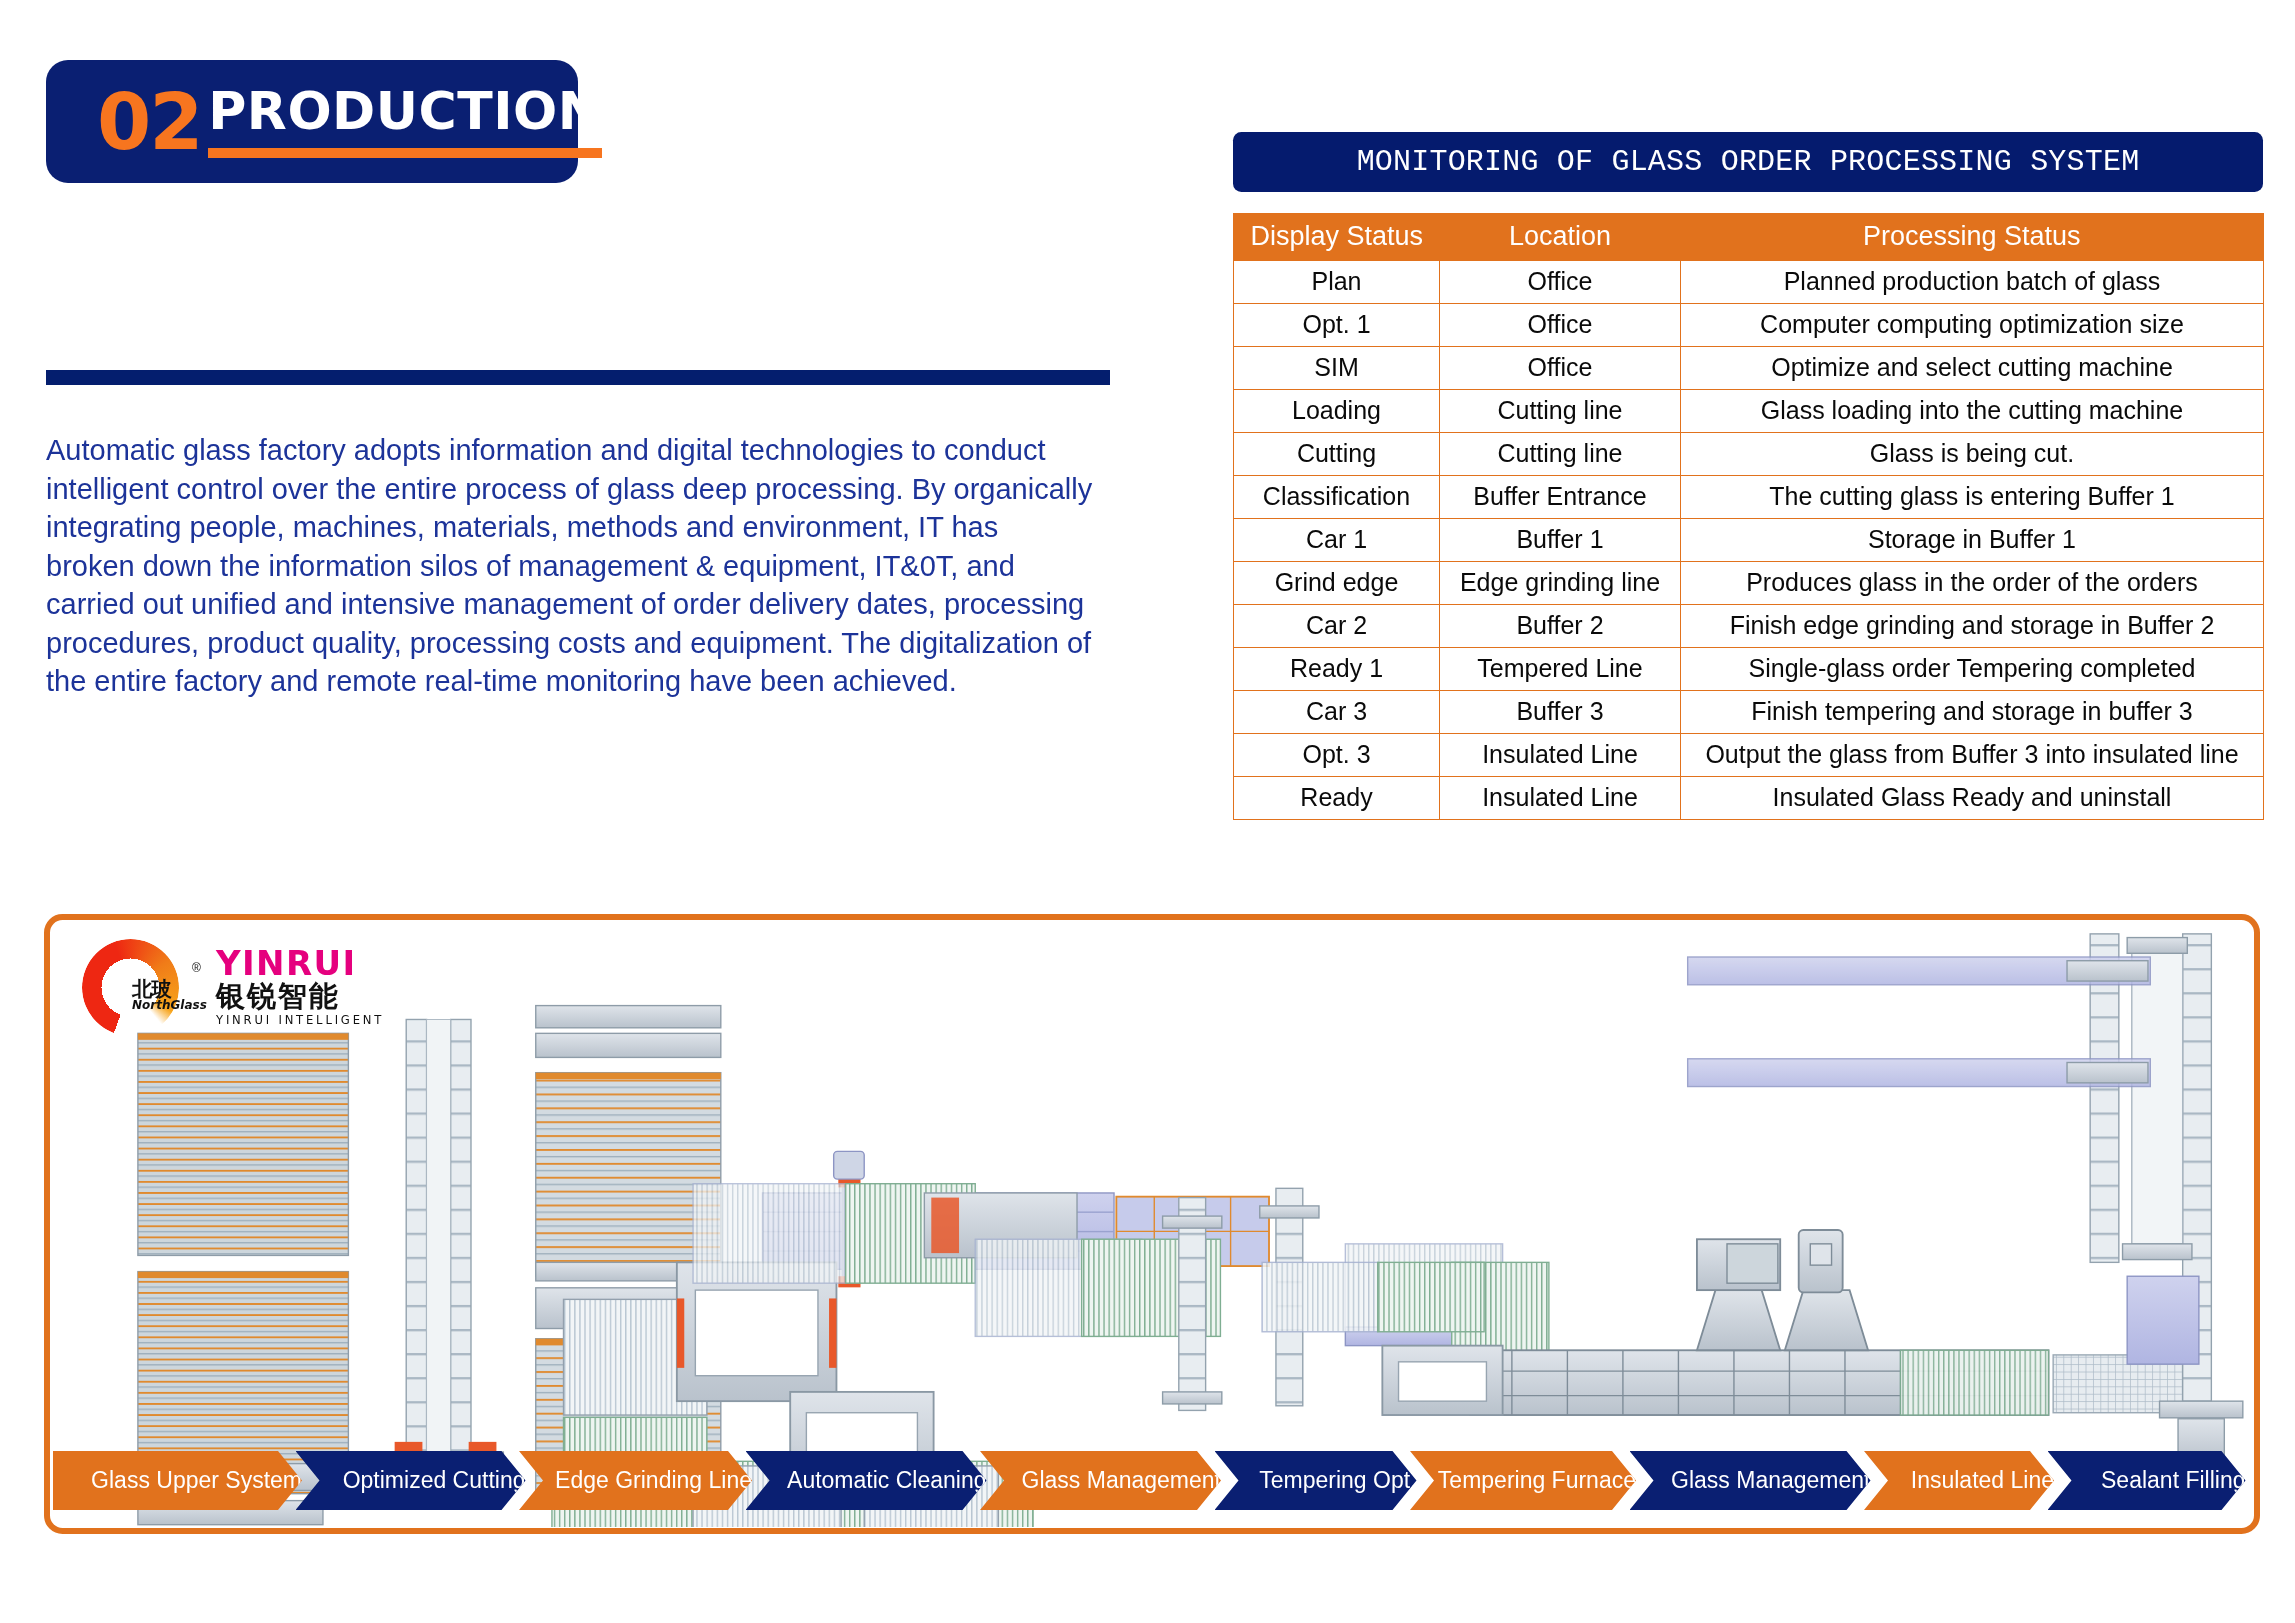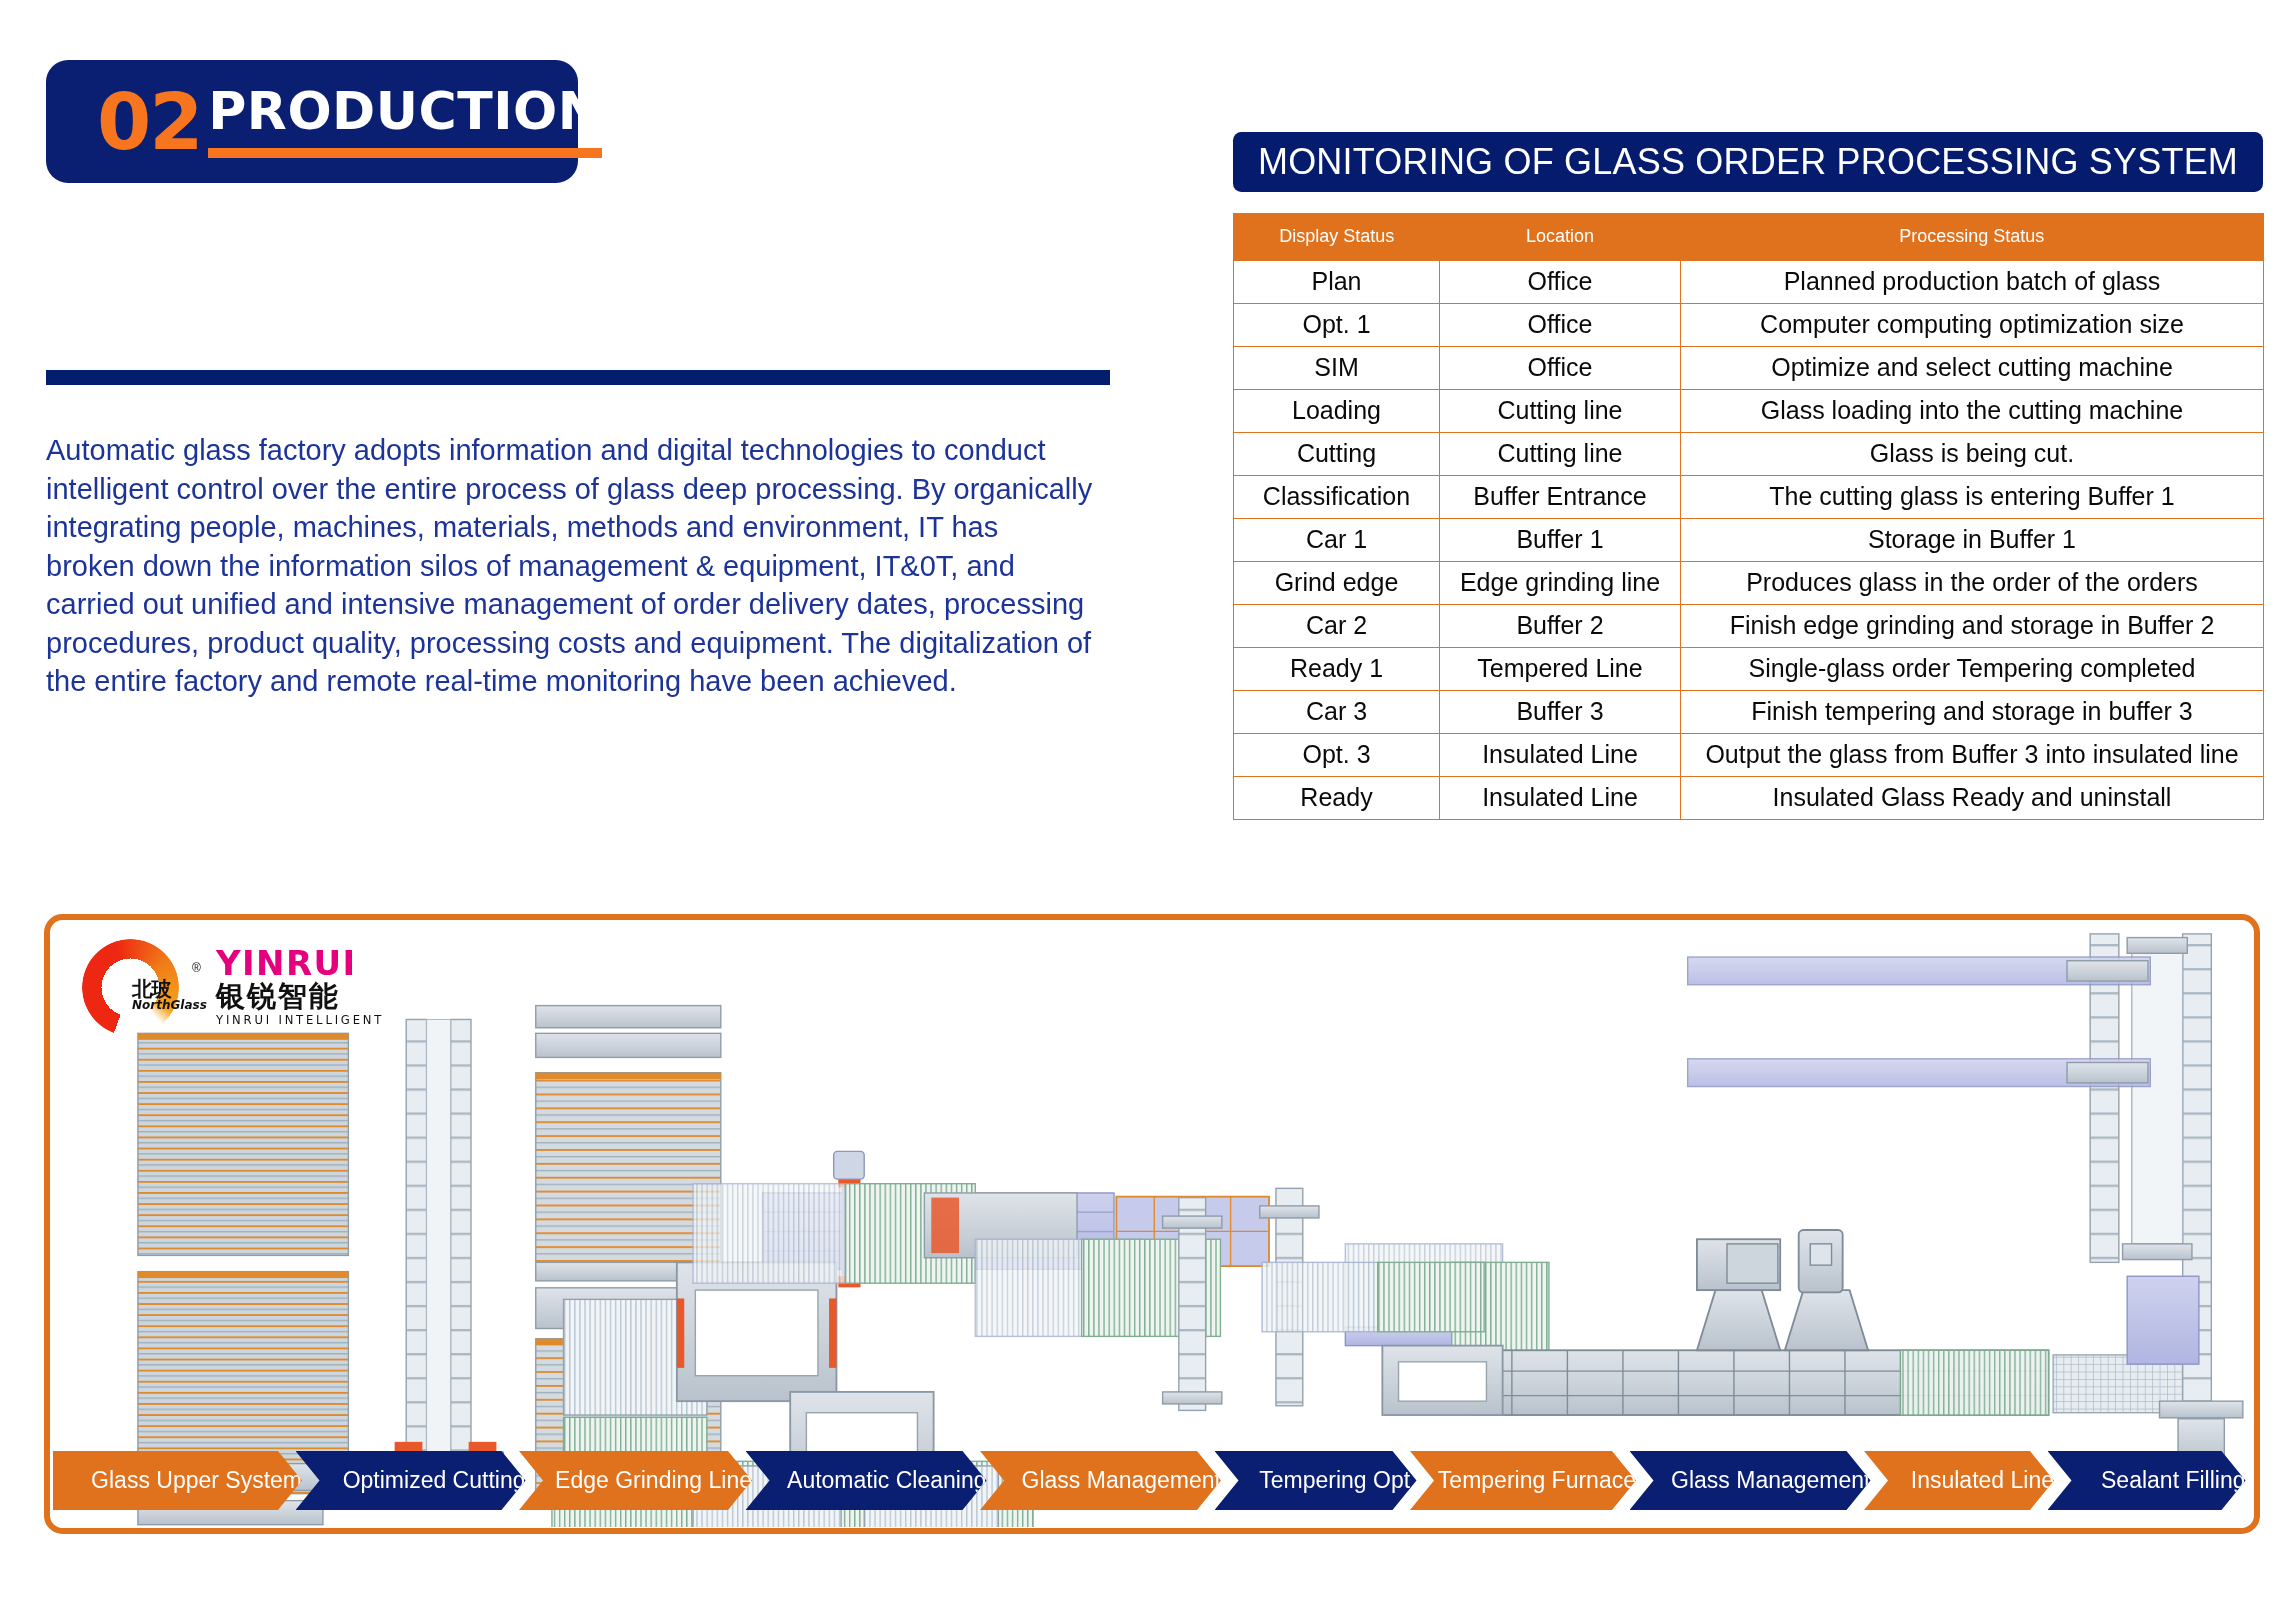--- a/index.html
+++ b/index.html
@@ -54,37 +54,37 @@
   }
 
   
   .mon-header {
     position: absolute; left: 1233px; top: 132px;
     width: 1030px; height: 60px;
     background: #051B6E; border-radius: 8.3px;
     display: flex; align-items: center; justify-content: center;
   }
   .mon-header span {
-    color: #fff; font-size: 36px; letter-spacing: 0.2px;
-    font-family: Liberation Sans, sans-serif; white-space: nowrap;
+    color: #fff; font-size: 30px; letter-spacing: 0.2px;
+    font-family: Liberation Mono, monospace; white-space: nowrap;
   }
 
   
   .tbl {
     position: absolute; left: 1233px; top: 213px;
     width: 1030px;
     border-collapse: collapse;
     table-layout: fixed;
   }
   .tbl col.c1 { width: 206px; }
   .tbl col.c2 { width: 241px; }
   .tbl col.c3 { width: 583px; }
   .tbl th {
     background: #E1721D; color: #ffffff;
-    font-weight: 400; font-size: 18px;
+    font-weight: 400; font-size: 27px;
     height: 47px; text-align: center; border: none;
   }
   .tbl td {
     border: 1.4px solid #E1721D;
     color: #0a0a0a; font-size: 25px; font-weight: 400;
     height: 43px; text-align: center; vertical-align: middle;
     background: #fff;
     margin-top: 44px;
   }
   .tbl tr.hdr th:first-child { border-left: 1.4px solid #E1721D; }

